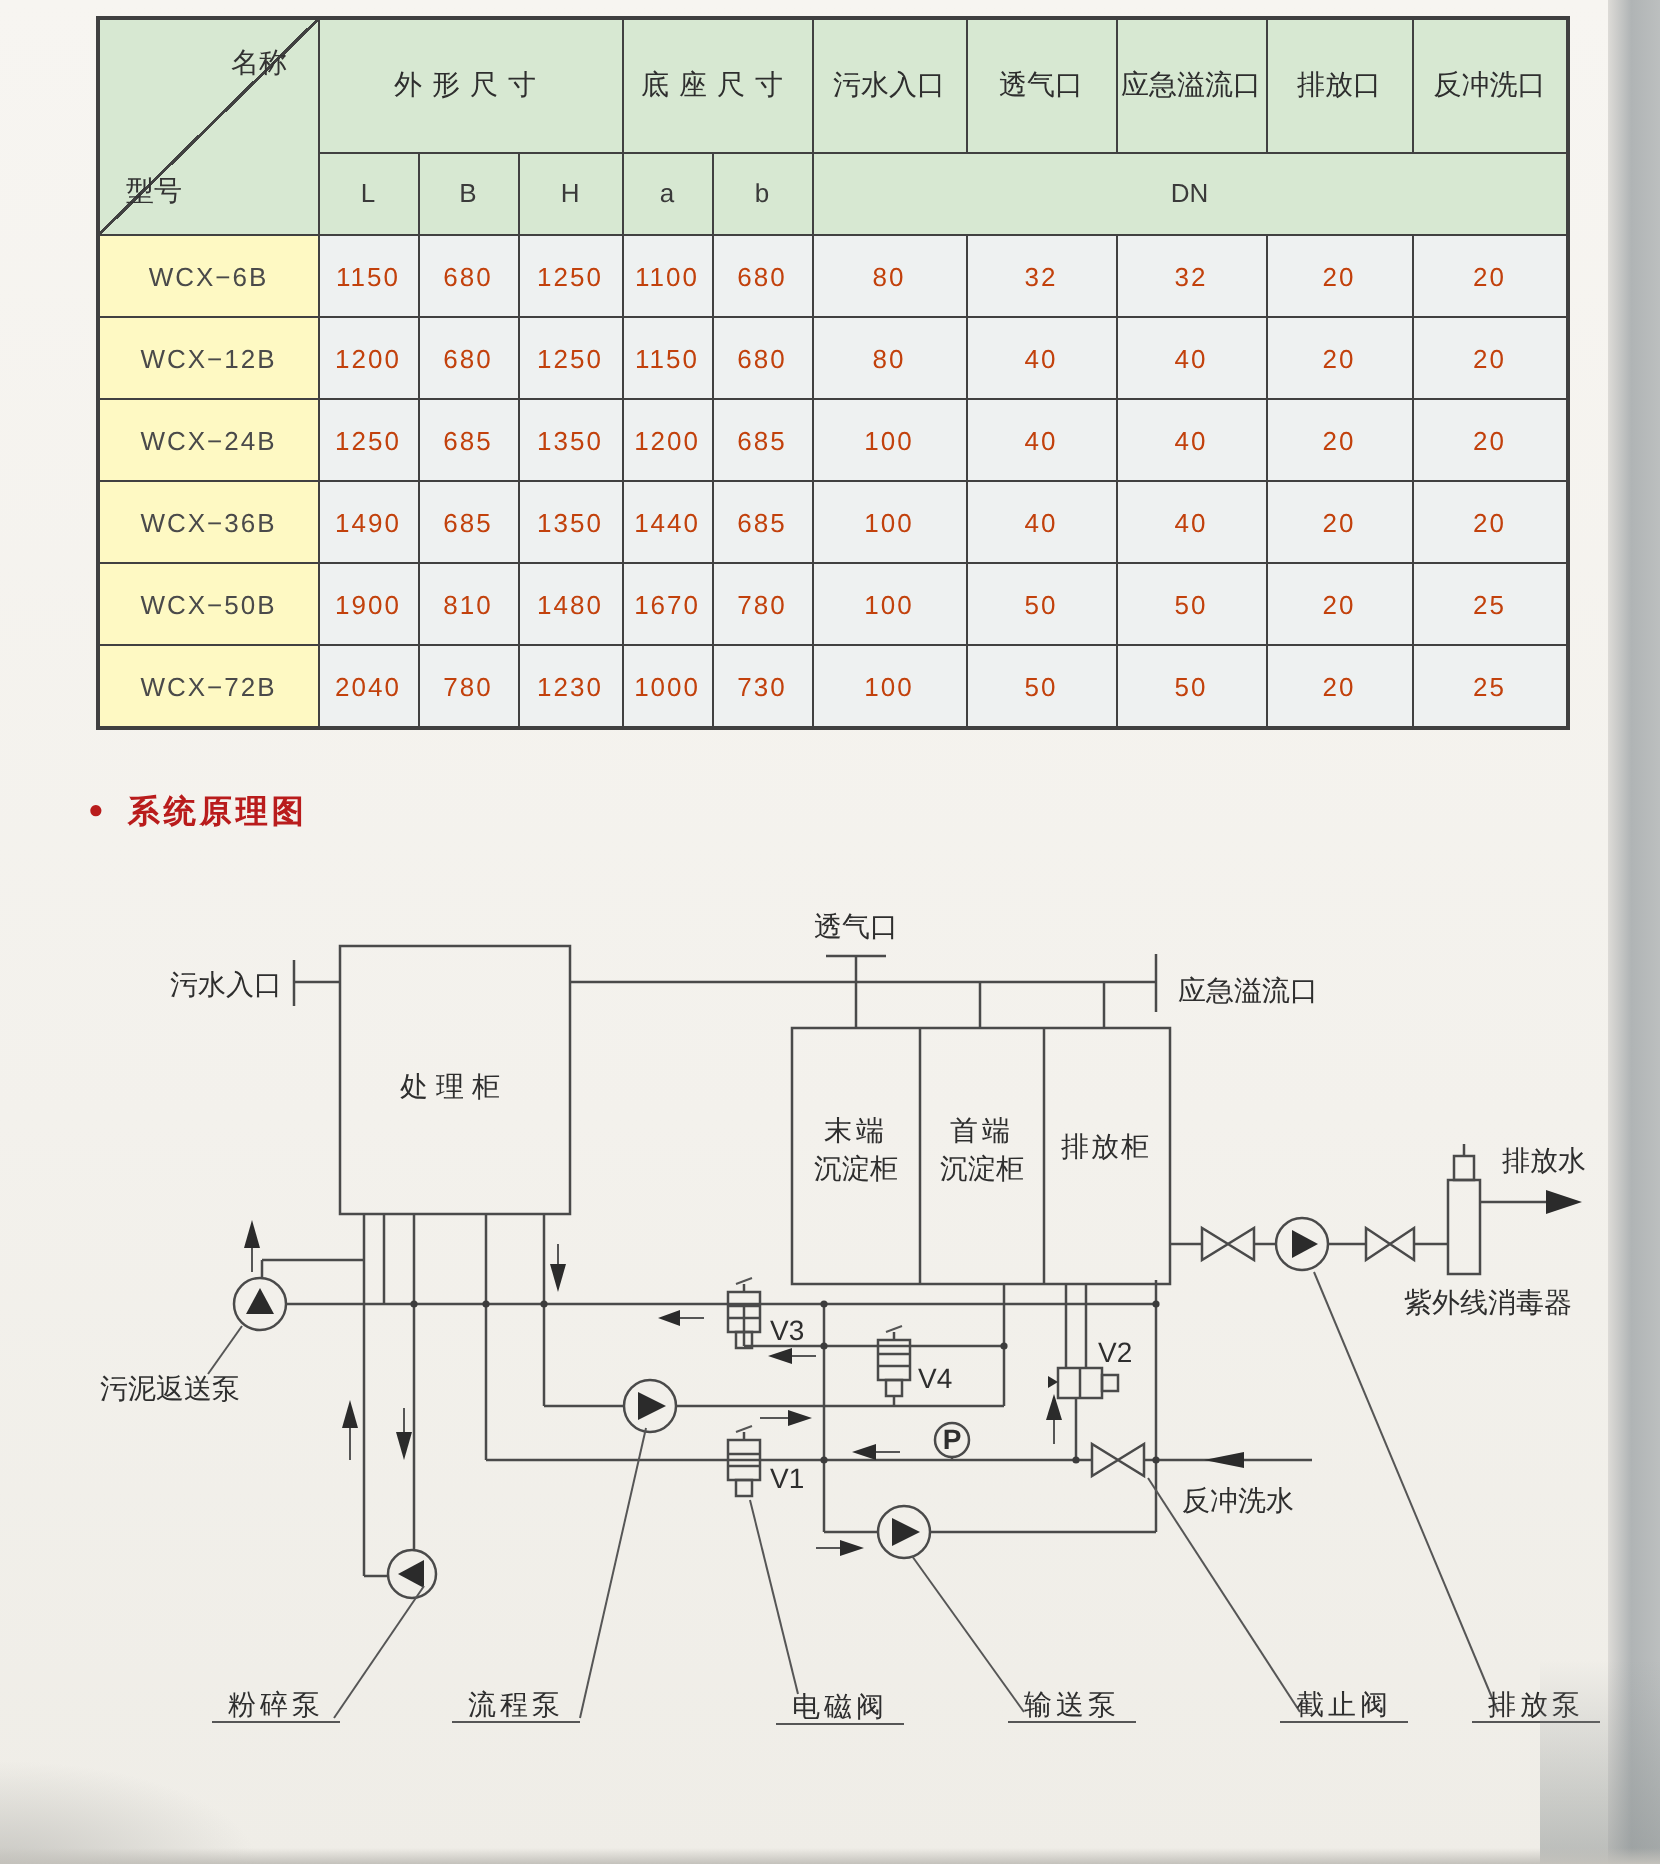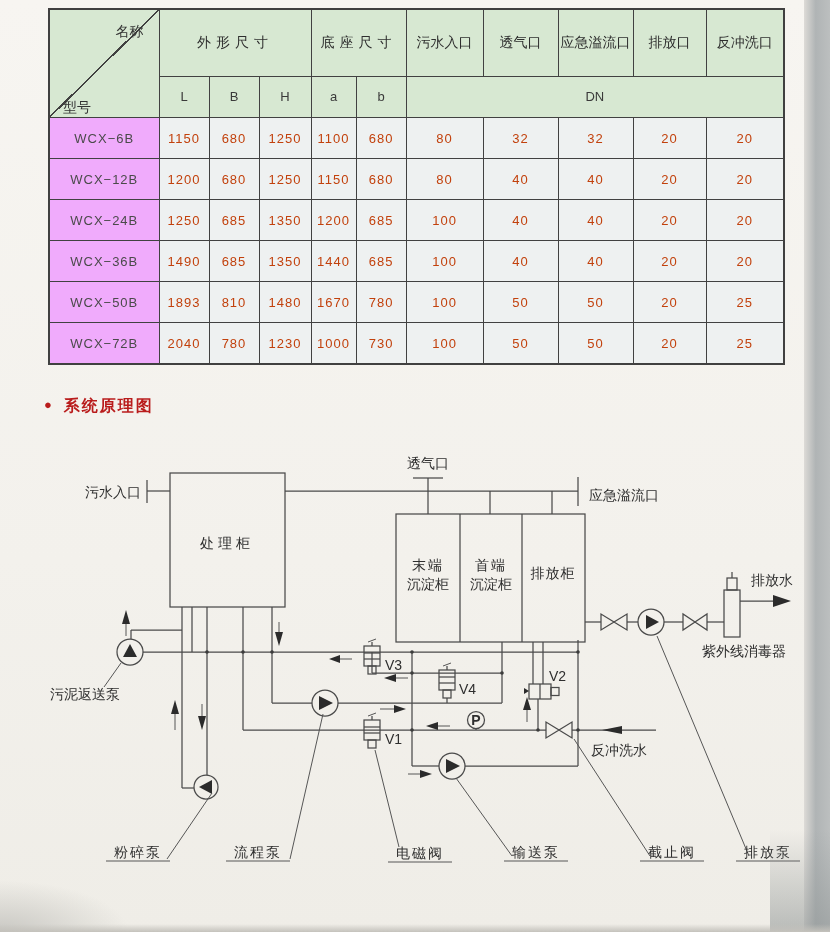--- a/index.html
+++ b/index.html
@@ -22,29 +22,29 @@
   
   table.spec{
     position:absolute;left:48px;top:8px;border-collapse:collapse;table-layout:fixed;
     width:735px;border:2px solid #404040;
   }
   table.spec td{border:1.6px solid #414141;text-align:center;vertical-align:middle;padding:0;}
   .hd{background:#d7e8d2;color:#2e2e2e;font-size:14px;}
   .hd-group{letter-spacing:5px;margin-left:48px;}
   .dim{background:#d7e8d2;color:#3a3a3a;font-size:13px;height:40px;}
   .val{background:#eef1f1;color:#c2410c;font-size:13px;height:40px;letter-spacing:1px;}
-  .model{background:#f0abfc;color:#4a4a4a;font-size:13px;letter-spacing:1px;}
+  .model{background:#fef9c3;color:#4a4a4a;font-size:13px;letter-spacing:1px;}
   td.corner{
     position:relative;background:#d7e8d2;height:107px;
     background-image:linear-gradient(to bottom right,
       rgba(0,0,0,0) calc(50% - 1px),#414141 calc(50% - 1px),
       #414141 calc(50% + .6px),rgba(0,0,0,0) calc(50% + .6px));
   }
   td.corner .tr{position:absolute;right:15px;top:13px;font-size:14px;}
-  td.corner .bl{position:absolute;left:13px;bottom:0;font-size:14px;}
+  td.corner .bl{position:absolute;left:13px;bottom:12px;font-size:14px;}
 
   
   .section-title{position:absolute;left:44px;top:396px;font-size:16px;font-weight:bold;
     color:#b91c1c;letter-spacing:2px;}
   .section-title .dot{display:inline-block;vertical-align:2px;margin-right:10px;font-size:13px;}
 
   
   svg.diagram{position:absolute;left:0;top:430px;}
   svg.diagram text{fill:#2e2e2e;font-size:14px;font-family:"Liberation Sans","DejaVu Sans",sans-serif;}
   .ln{stroke:#4a4a4a;stroke-width:1.25;fill:none;}
@@ -138,21 +138,21 @@
     <td class="val">1440</td>
     <td class="val">685</td>
     <td class="val">100</td>
     <td class="val">40</td>
     <td class="val">40</td>
     <td class="val">20</td>
     <td class="val">20</td>
   </tr>
   <tr style="height:40px">
     <td class="model">WCX−50B</td>
-    <td class="val">1893</td>
+    <td class="val">1900</td>
     <td class="val">810</td>
     <td class="val">1480</td>
     <td class="val">1670</td>
     <td class="val">780</td>
     <td class="val">100</td>
     <td class="val">50</td>
     <td class="val">50</td>
     <td class="val">20</td>
     <td class="val">25</td>
   </tr>

